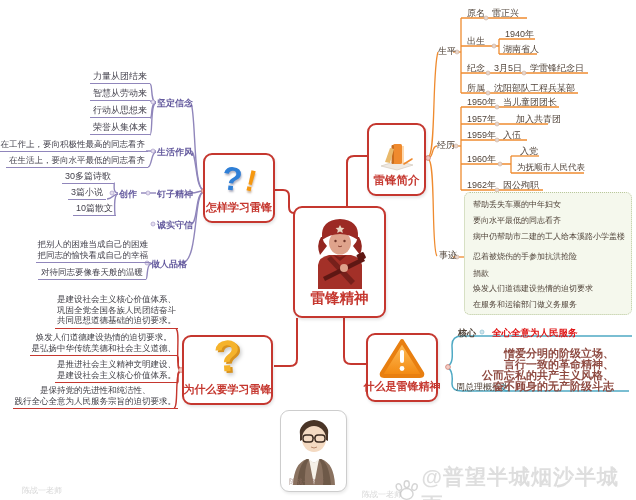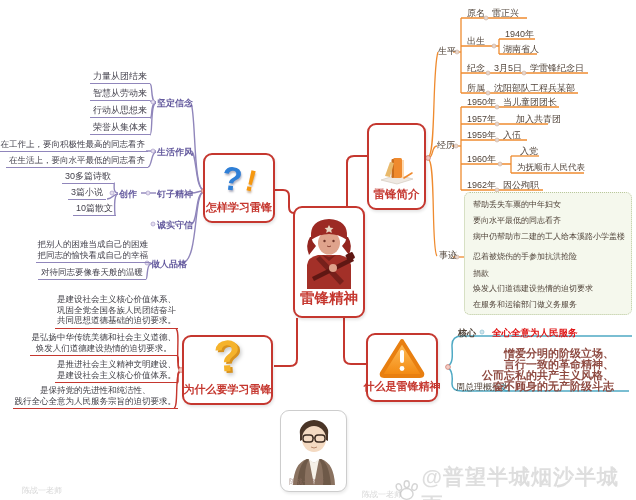--- a/index.html
+++ b/index.html
@@ -201,38 +201,38 @@
     </div>
     <span class="ttl">怎样学习雷锋</span>
   </div>
 
   <div class="node wleaf" style="right:458px;top:294px">
     <span>是建设社会主义核心价值体系、</span>
     <span>巩固全党全国各族人民团结奋斗</span>
     <span>共同思想道德基础的迫切要求。</span>
   </div>
   <div class="node wleaf" style="right:458px;top:332px">
+    <span>焕发人们道德建设热情的迫切要求。</span>
     <span>是弘扬中华传统美德和社会主义道德、</span>
-    <span>焕发人们道德建设热情的迫切要求。</span>
   </div>
   <div class="node wleaf" style="right:458px;top:359px">
     <span>是推进社会主义精神文明建设、</span>
     <span>是建设社会主义核心价值体系。</span>
   </div>
   <div class="node wleaf" style="right:458px;top:385px">
     <span>是保持党的先进性和纯洁性、</span>
     <span>践行全心全意为人民服务宗旨的迫切要求。</span>
   </div>
 
   <div class="card" style="left:182px;top:335px;width:91px;height:70px">
     <span class="goldq">?</span>
     <span class="ttl">为什么要学习雷锋</span>
   </div>
 
-  <div class="card" style="left:367px;top:123px;width:59px;height:87px">
+  <div class="card" style="left:367px;top:123px;width:59px;height:73px">
     <svg width="36" height="32" viewBox="0 0 36 32" style="margin-bottom:1px">
       <path d="M2,26 L18,30 L34,25 L18,21 Z" fill="#efe9e2" stroke="#d8cfc4" stroke-width="0.8"></path>
       <rect x="14" y="4" width="9" height="20" rx="1.5" fill="#ef8a2e"></rect>
       <rect x="12.5" y="5" width="2.5" height="19" rx="1" fill="#c96d1d"></rect>
       <rect x="23" y="6" width="2" height="18" fill="#ffd9ad"></rect>
       <path d="M6,22 L11,8 L15,9 L11,23 Z" fill="#e9b96b"></path>
       <path d="M25,24 L33,19" stroke="#ef8a2e" stroke-width="1.6" stroke-linecap="round"></path>
     </svg>
     <span class="ttl" style="font-size:11.5px">雷锋简介</span>
   </div>
@@ -292,21 +292,21 @@
   <span class="node coreval" style="left:492px;top:327px">全心全意为人民服务</span>
 
   <span class="node rlabel" style="left:456px;top:381px">周总理概括为</span>
   <div class="node zhou" style="right:22px;top:348px">
     <span>憎爱分明的阶级立场、</span>
     <span>言行一致的革命精神、</span>
     <span>公而忘私的共产主义风格、</span>
     <span>奋不顾身的无产阶级斗志</span>
   </div>
 
-  <div class="card center" style="left:293px;top:206px;width:72px;height:112px">
+  <div class="card center" style="left:293px;top:206px;width:93px;height:112px">
     <svg width="58" height="76" viewBox="0 0 58 76" style="margin-top:3px">
       <ellipse cx="29" cy="30" rx="11" ry="11.5" fill="#dfa38c"></ellipse>
       <path d="M11,24 Q10,7 29,6 Q48,7 47,24 L47,27 Q39,21 29,21 Q19,21 11,27 Z" fill="#9c2a24"></path>
       <path d="M10,24 Q5,32 9,42 L16,33 Q12,29 11,24 Z" fill="#93251f"></path>
       <path d="M48,24 Q53,32 49,42 L42,33 Q46,29 47,24 Z" fill="#93251f"></path>
       <path d="M29,12 l1.4,2.8 3,.3 -2.2,2 .6,3 -2.8,-1.5 -2.8,1.5 .6,-3 -2.2,-2 3,-.3 Z" fill="#e9d7c4"></path>
       <path d="M27,33 q2,1.5 4,0" stroke="#8a4436" stroke-width="1" fill="none"></path>
       <circle cx="24.5" cy="28" r="1.2" fill="#70352a"></circle>
         <circle cx="33.5" cy="28" r="1.2" fill="#70352a"></circle>
       <path d="M7,52 Q8,44 18,42 L40,42 Q50,44 51,52 L51,76 L7,76 Z" fill="#a33028"></path>

